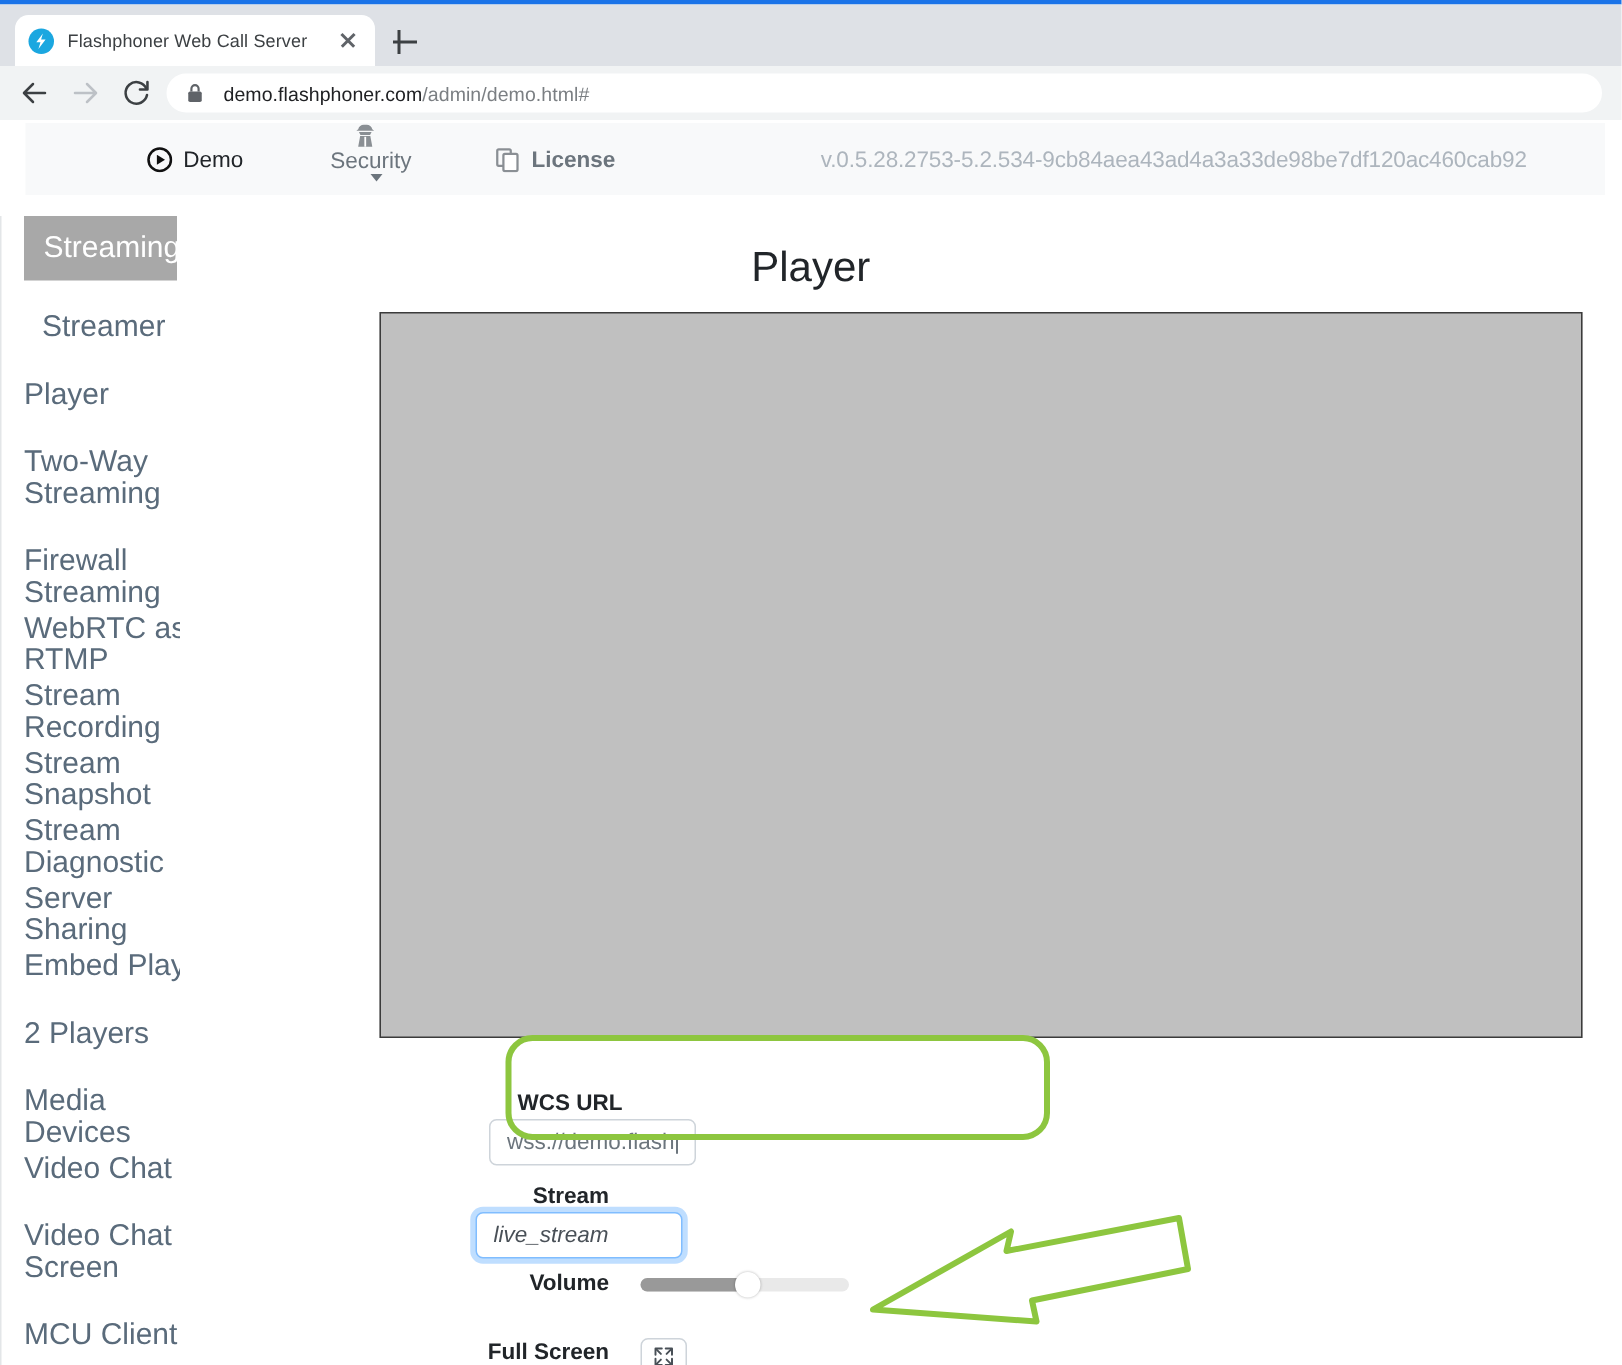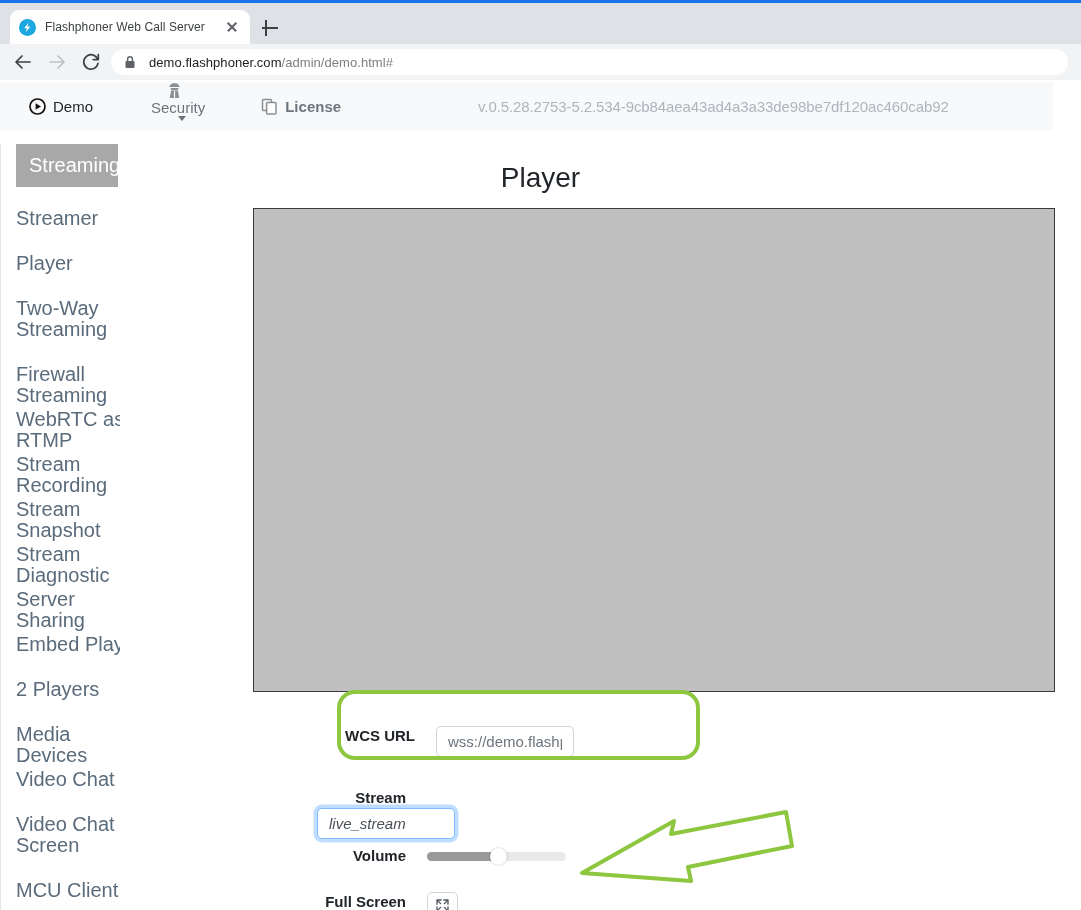--- a/index.html
+++ b/index.html
@@ -75,23 +75,23 @@
   #url-text {
     margin-left: 13px; font-size: 13px; color: #202124; white-space: nowrap;
     letter-spacing: 0.05px;
   }
   #url-text .url-path { color: #7b7f83; }
 
   
   #page { position: absolute; left: 0; top: 82px; width: 1081px; height: 828px; background: #fff; }
 
   #app-navbar {
-    position: absolute; left: 0; top: 0; width: 1053px; height: 48px;
+    position: absolute; left: 17px; top: 0; width: 1053px; height: 48px;
     background: #f8f9fa;
-    display: flex; align-items: center;
+    display: flex; align-items: center; justify-content: center;
   }
   .nav-item {
     display: flex; align-items: center; height: 48px; cursor: pointer;
     font-size: 15px; white-space: nowrap;
   }
   #nav-demo { margin-left: 29px; color: #212529; }
   #nav-security { margin-left: 58px; color: #6c757d; flex-direction: column; }
   #nav-license { margin-left: 56px; color: #6c757d; font-weight: bold; }
   .nav-item .nav-icon { margin-right: 7px; display: flex; align-items: center; }
   .caret {
@@ -142,21 +142,21 @@
   .text-input {
     width: 138px; height: 31px; border: 1px solid #ced4da; border-radius: 5px;
     padding: 0 11px; font-size: 15px; color: #495057; background: #fff;
     font-family: "Liberation Sans", sans-serif; outline: none;
   }
   .text-input::placeholder { color: #6c757d; }
   .text-input.focused {
     border-color: #80bdff; box-shadow: 0 0 0 3.5px rgba(0,123,255,0.25); font-style: italic;
   }
 
-  #row-wcs { left: 305px; top: 84px; }
+  #row-wcs { left: 305px; top: 84px; flex-direction: column; }
   #row-stream { left: 296px; top: 146px; flex-direction: column; }
   #row-volume { left: 296px; top: 204px; align-items: center; }
   #row-fullscreen { left: 296px; top: 250px; }
 
   #volume-slider {
     position: relative; width: 139px; height: 9px; margin-top: 1px;
     cursor: pointer;
   }
   #volume-track-bg {
     position: absolute; left: 0; top: 0; width: 139px; height: 9px;
@@ -268,21 +268,21 @@
       <span>License</span>
     </div>
 
     <div id="nav-version">v.0.5.28.2753-5.2.534-9cb84aea43ad4a3a33de98be7df120ac460cab92</div>
   </div>
 
   <div id="sidebar">
     <div id="sidebar-left-rule"></div>
 
   <div class="sidebar-item active" style="top: 0px;">Streaming</div>
-      <div class="sidebar-item" style="top: 64px;">Streamer</div>
+      <div class="sidebar-item" style="top: 64px; margin-left: 12px;">Streamer</div>
       <div class="sidebar-item" style="top: 109px;">Player</div>
       <div class="sidebar-item" style="top: 154px;">Two-Way
 Streaming</div>
       <div class="sidebar-item" style="top: 220px;">Firewall Streaming</div>
       <div class="sidebar-item" style="top: 265px;">WebRTC as RTMP</div>
       <div class="sidebar-item" style="top: 310px;">Stream Recording</div>
       <div class="sidebar-item" style="top: 355px;">Stream Snapshot</div>
       <div class="sidebar-item" style="top: 400px;">Stream Diagnostic</div>
       <div class="sidebar-item" style="top: 445px;">Server Sharing</div>
       <div class="sidebar-item" style="top: 490px;">Embed Player</div>

